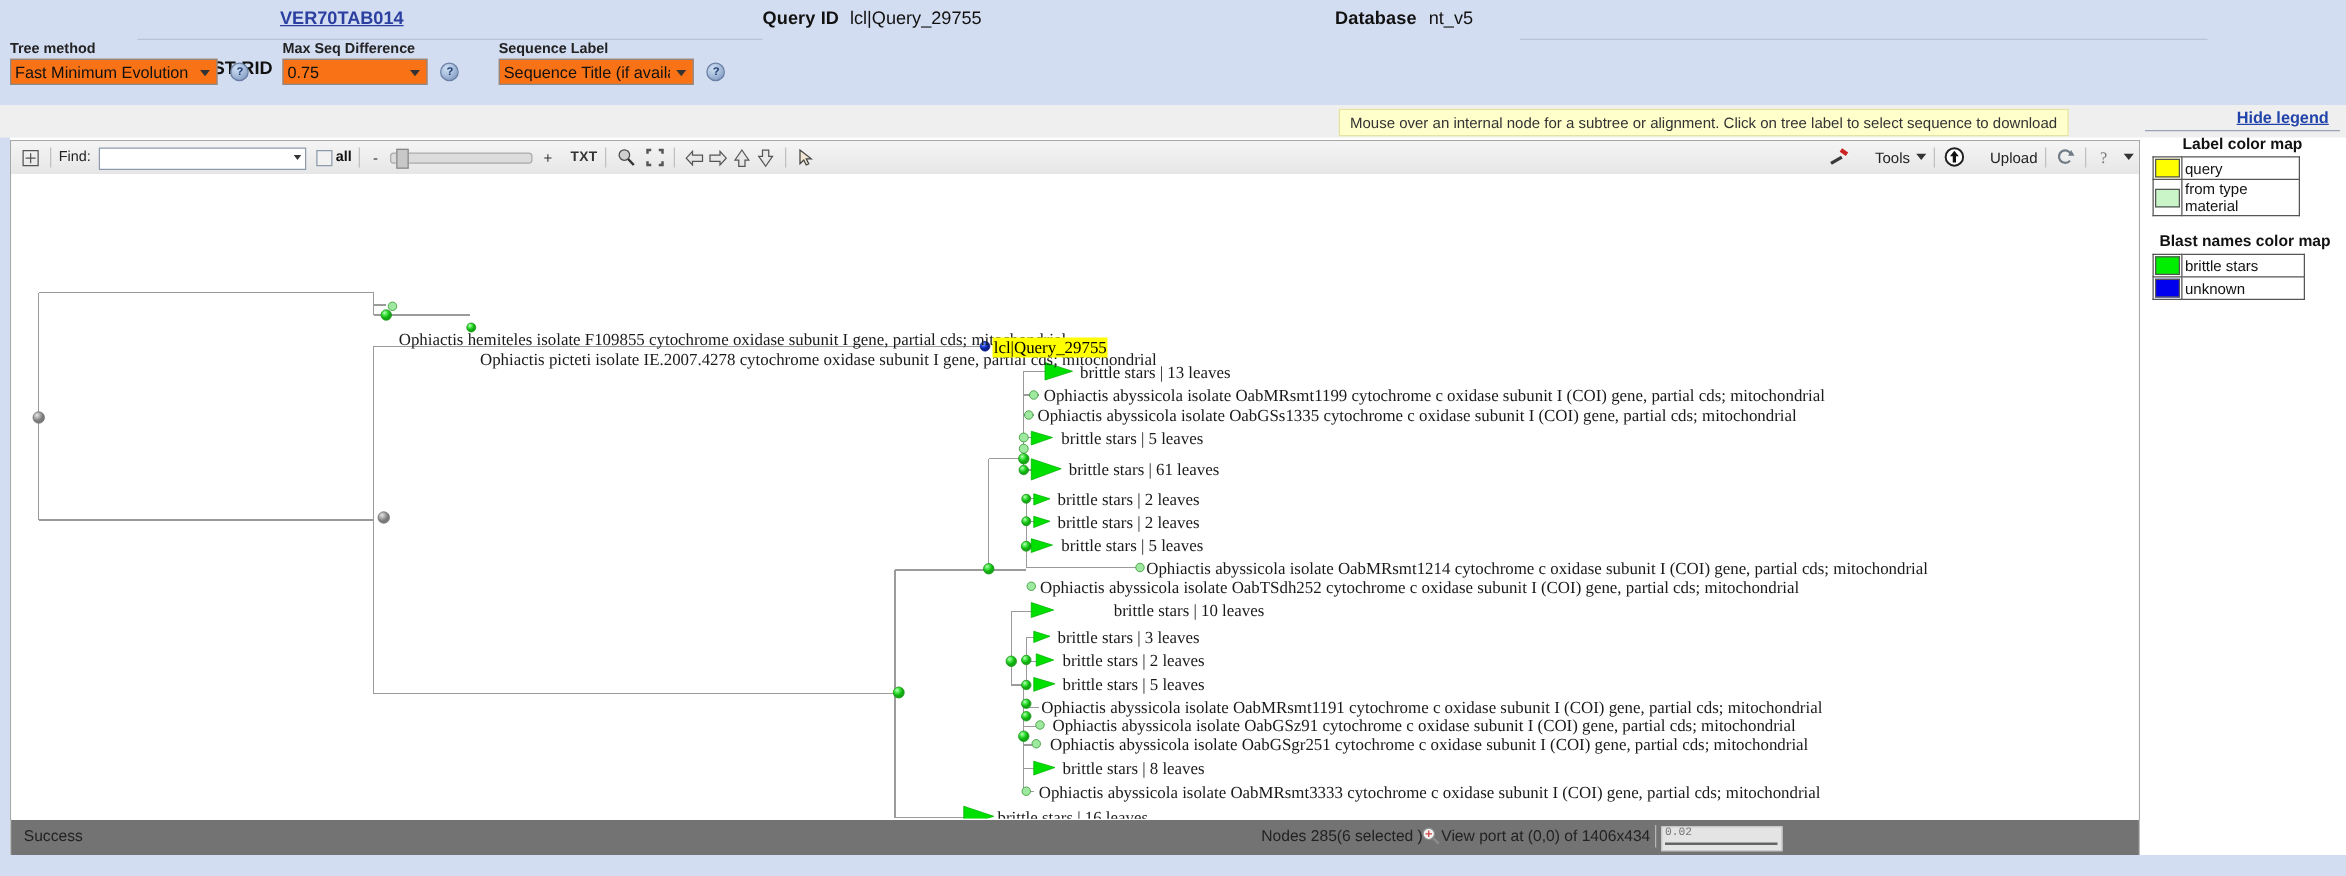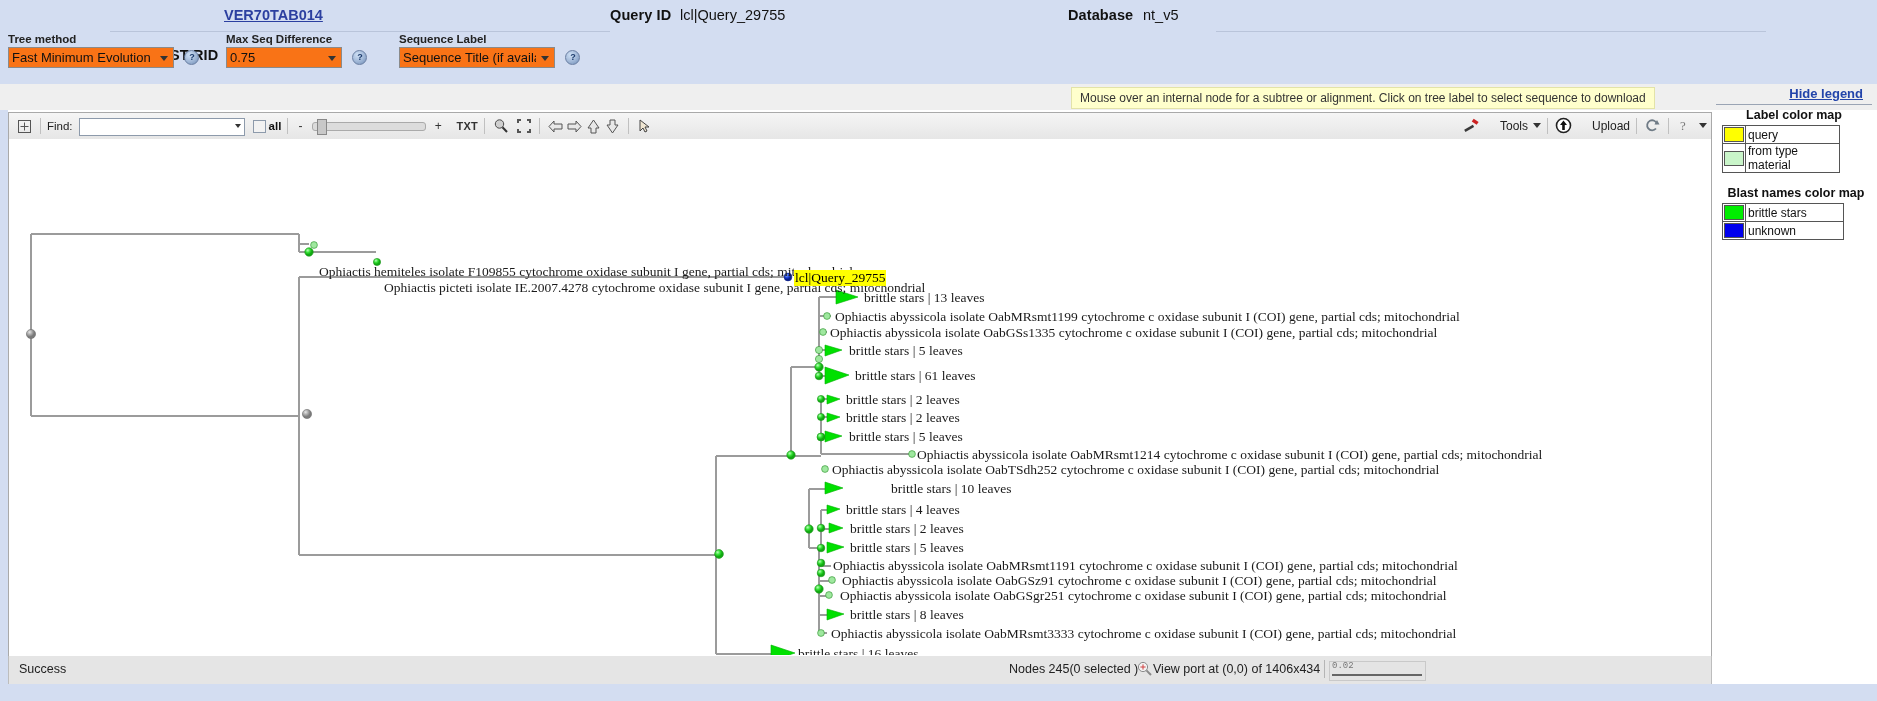--- a/index.html
+++ b/index.html
@@ -127,21 +127,21 @@
   .lgtable td { border:1px solid #555; font-size:12px; color:#111; height:15px; padding:0 2px;}
   .swatchcell { width:20px; padding:0 !important; }
   .swatch { width:18px; height:13px; display:block; margin:1px; }
   .legend2 { position:absolute; left:1716px; top:186px; width:160px; }
   .lgtable2 { border-collapse:collapse; width:122px; margin-left:6px; }
   .lgtable2 td { border:1px solid #555; font-size:12px; color:#111; height:16px; padding:0 2px;}
 
   
   .statusbar {
     position:absolute; left:8px; top:656px; width:1702px; height:28px;
-    background:#e5e5e5; border:1px solid #bdbdbd; border-top:none;
+    background:#737373; border:1px solid #bdbdbd; border-top:none;
   }
   .status-success{ position:absolute; left:10px; top:6px; font-size:12.5px; color:#222;}
   .status-nodes{ position:absolute; left:1000px; top:6px; font-size:12.5px; color:#222; white-space:nowrap;}
   .status-viewport{ position:absolute; left:1144px; top:6px; font-size:12.5px; color:#222; white-space:nowrap;}
   .status-magnifier{ position:absolute; left:1127px; top:4px; }
   .status-vsep{ position:absolute; left:1315px; top:4px; width:1px; height:18px; background:#b5b5b5;}
   .scalebar{ position:absolute; left:1320px; top:5px; width:95px; height:18px; background:#e4e4e4; border:1px solid #c9c9c9;}
   .scaleval{ position:absolute; left:2px; top:-1px; font-family:"Liberation Mono", monospace; font-size:9px; color:#777;}
   .scaleline{ position:absolute; left:2px; bottom:4px; width:90px; height:2px; background:#666;}
   .bottomstrip{ position:absolute; left:0; top:684px; width:1877px; height:17px; background:#d3ddf1;}
@@ -436,21 +436,21 @@
         <span class="lbl" style="left:826px; top:170px;">Ophiactis abyssicola isolate OabMRsmt1199 cytochrome c oxidase subunit I (COI) gene, partial cds; mitochondrial</span>
         <span class="lbl" style="left:821px; top:186px;">Ophiactis abyssicola isolate OabGSs1335 cytochrome c oxidase subunit I (COI) gene, partial cds; mitochondrial</span>
         <span class="lbl collapsed" style="left:840px; top:204px;">brittle stars | 5 leaves</span>
         <span class="lbl collapsed" style="left:846px; top:229px;">brittle stars | 61 leaves</span>
         <span class="lbl collapsed" style="left:837px; top:253px;">brittle stars | 2 leaves</span>
         <span class="lbl collapsed" style="left:837px; top:271px;">brittle stars | 2 leaves</span>
         <span class="lbl collapsed" style="left:840px; top:290px;">brittle stars | 5 leaves</span>
         <span class="lbl" style="left:908px; top:308px;">Ophiactis abyssicola isolate OabMRsmt1214 cytochrome c oxidase subunit I (COI) gene, partial cds; mitochondrial</span>
         <span class="lbl" style="left:823px; top:323px;">Ophiactis abyssicola isolate OabTSdh252 cytochrome c oxidase subunit I (COI) gene, partial cds; mitochondrial</span>
         <span class="lbl collapsed" style="left:840px; top:342px;margin-left:42px;">brittle stars | 10 leaves</span>
-        <span class="lbl collapsed" style="left:837px; top:363px;">brittle stars | 4 leaves</span>
+        <span class="lbl collapsed" style="left:837px; top:363px;">brittle stars | 3 leaves</span>
         <span class="lbl collapsed" style="left:841px; top:382px;">brittle stars | 2 leaves</span>
         <span class="lbl collapsed" style="left:841px; top:401px;">brittle stars | 5 leaves</span>
         <span class="lbl" style="left:824px; top:419px;">Ophiactis abyssicola isolate OabMRsmt1191 cytochrome c oxidase subunit I (COI) gene, partial cds; mitochondrial</span>
         <span class="lbl" style="left:833px; top:434px;">Ophiactis abyssicola isolate OabGSz91 cytochrome c oxidase subunit I (COI) gene, partial cds; mitochondrial</span>
         <span class="lbl" style="left:831px; top:449px;">Ophiactis abyssicola isolate OabGSgr251 cytochrome c oxidase subunit I (COI) gene, partial cds; mitochondrial</span>
         <span class="lbl collapsed" style="left:841px; top:468px;">brittle stars | 8 leaves</span>
         <span class="lbl" style="left:822px; top:487px;">Ophiactis abyssicola isolate OabMRsmt3333 cytochrome c oxidase subunit I (COI) gene, partial cds; mitochondrial</span>
         <span class="lbl collapsed" style="left:789px; top:507px;">brittle stars | 16 leaves</span>
       </div>
     </div>
@@ -492,21 +492,21 @@
           <span class="swatch" style="background:#0000ee; border:1px solid #555;"></span>
         </td>
         <td>unknown</td>
       </tr>
     </tbody>
       </table>
   </div>
 
   <div class="statusbar">
     <span class="status-success">Success</span>
-    <span class="status-nodes">Nodes 245(0 selected )</span>
+    <span class="status-nodes">Nodes 285(6 selected )</span>
     <span class="status-magnifier">
       <svg width="17" height="18" viewBox="0 0 17 18">
           <circle cx="7" cy="7" r="4.6" fill="#f3f3f3" stroke="#8a8a8a"></circle>
           <line x1="10.4" y1="10.4" x2="15" y2="15" stroke="#8a8a8a" stroke-width="2"></line>
           <line x1="4.4" y1="7" x2="9.6" y2="7" stroke="#d04040"></line>
           <line x1="7" y1="4.4" x2="7" y2="9.6" stroke="#d04040"></line>
         </svg>
     </span>
     <span class="status-viewport">View port at (0,0)  of 1406x434</span>
     <span class="status-vsep"></span>

